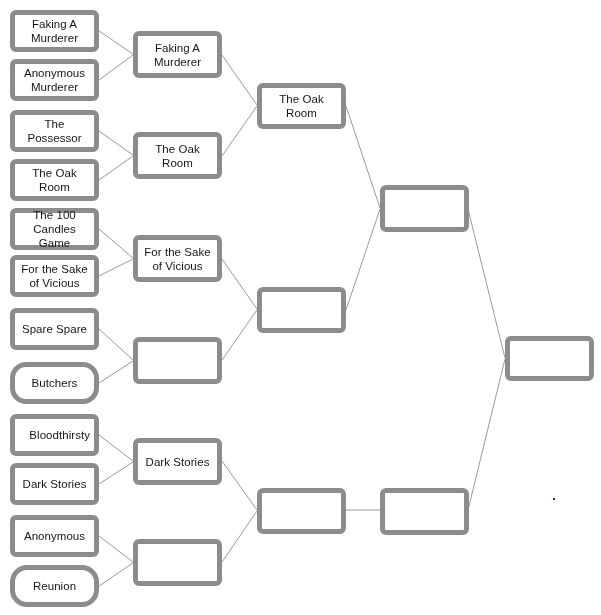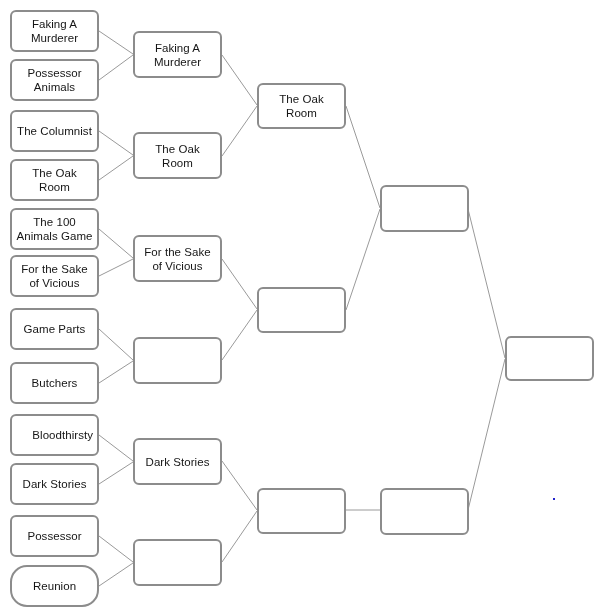--- a/index.html
+++ b/index.html
@@ -19,21 +19,21 @@
     position: absolute;
     left: 0;
     top: 0;
     width: 601px;
     height: 615px;
     pointer-events: none;
   }
   .slot {
     position: absolute;
     box-sizing: border-box;
-    border: 2px solid #0ea5e9;
+    border: 5px solid #0ea5e9;
     border-radius: 6px;
     background: #ffffff;
     display: flex;
     align-items: center;
     justify-content: center;
     text-align: center;
     color: #151515;
     font-size: 11.5px;
     line-height: 14px;
     letter-spacing: 0.05px;
@@ -84,48 +84,48 @@
       <line x1="346" y1="510" x2="380" y2="510" stroke="#9a9a9a" stroke-width="1"></line>
       <line x1="468" y1="209" x2="505" y2="358" stroke="#9a9a9a" stroke-width="1"></line>
       <line x1="468" y1="510" x2="505" y2="359" stroke="#9a9a9a" stroke-width="1"></line>
     </svg>
 
   <div id="slot-layer">
       <div class="slot r1" style="left: 10px; top: 10px; border-color: rgb(140, 140, 140); color: rgb(21, 21, 21);">
         <span class="slot-label">Faking A Murderer</span>
       </div>
       <div class="slot r1" style="left: 10px; top: 59px; border-color: rgb(140, 140, 140); color: rgb(21, 21, 21);">
-        <span class="slot-label">Possessor Animals</span>
+        <span class="slot-label">Anonymous Murderer</span>
       </div>
       <div class="slot r1" style="left: 10px; top: 110px; border-color: rgb(140, 140, 140); color: rgb(21, 21, 21);">
-        <span class="slot-label">The Columnist</span>
+        <span class="slot-label">The Possessor</span>
       </div>
       <div class="slot r1" style="left: 10px; top: 159px; border-color: rgb(140, 140, 140); color: rgb(21, 21, 21);">
         <span class="slot-label">The Oak Room</span>
       </div>
       <div class="slot r1" style="left: 10px; top: 208px; border-color: rgb(140, 140, 140); color: rgb(21, 21, 21);">
-        <span class="slot-label">The 100 Animals Game</span>
+        <span class="slot-label">The 100 Candles Game</span>
       </div>
       <div class="slot r1" style="left: 10px; top: 255px; border-color: rgb(140, 140, 140); color: rgb(21, 21, 21);">
         <span class="slot-label">For the Sake of Vicious</span>
       </div>
       <div class="slot r1" style="left: 10px; top: 308px; border-color: rgb(140, 140, 140); color: rgb(21, 21, 21);">
-        <span class="slot-label">Game Parts</span>
+        <span class="slot-label">Spare Spare</span>
       </div>
-      <div class="slot r1" style="left: 10px; top: 362px; border-color: rgb(140, 140, 140); color: rgb(21, 21, 21);">
+      <div class="slot r1" style="left: 10px; top: 362px; border-color: rgb(140, 140, 140); color: rgb(21, 21, 21); border-radius: 16px;">
         <span class="slot-label">Butchers</span>
       </div>
       <div class="slot r1" style="left: 10px; top: 414px; border-color: rgb(140, 140, 140); color: rgb(21, 21, 21); text-align: right;">
         <span class="slot-label">Bloodthirsty</span>
       </div>
       <div class="slot r1" style="left: 10px; top: 463px; border-color: rgb(140, 140, 140); color: rgb(21, 21, 21);">
         <span class="slot-label">Dark Stories</span>
       </div>
       <div class="slot r1" style="left: 10px; top: 515px; border-color: rgb(140, 140, 140); color: rgb(21, 21, 21);">
-        <span class="slot-label">Possessor</span>
+        <span class="slot-label">Anonymous</span>
       </div>
       <div class="slot r1" style="left: 10px; top: 565px; border-color: rgb(140, 140, 140); color: rgb(21, 21, 21); border-radius: 17px;">
         <span class="slot-label">Reunion</span>
       </div>
       <div class="slot r2" style="left: 133px; top: 31px; border-color: rgb(140, 140, 140); color: rgb(21, 21, 21);">
         <span class="slot-label">Faking A Murderer</span>
       </div>
       <div class="slot r2" style="left: 133px; top: 132px; border-color: rgb(140, 140, 140); color: rgb(21, 21, 21);">
         <span class="slot-label">The Oak Room</span>
       </div>

